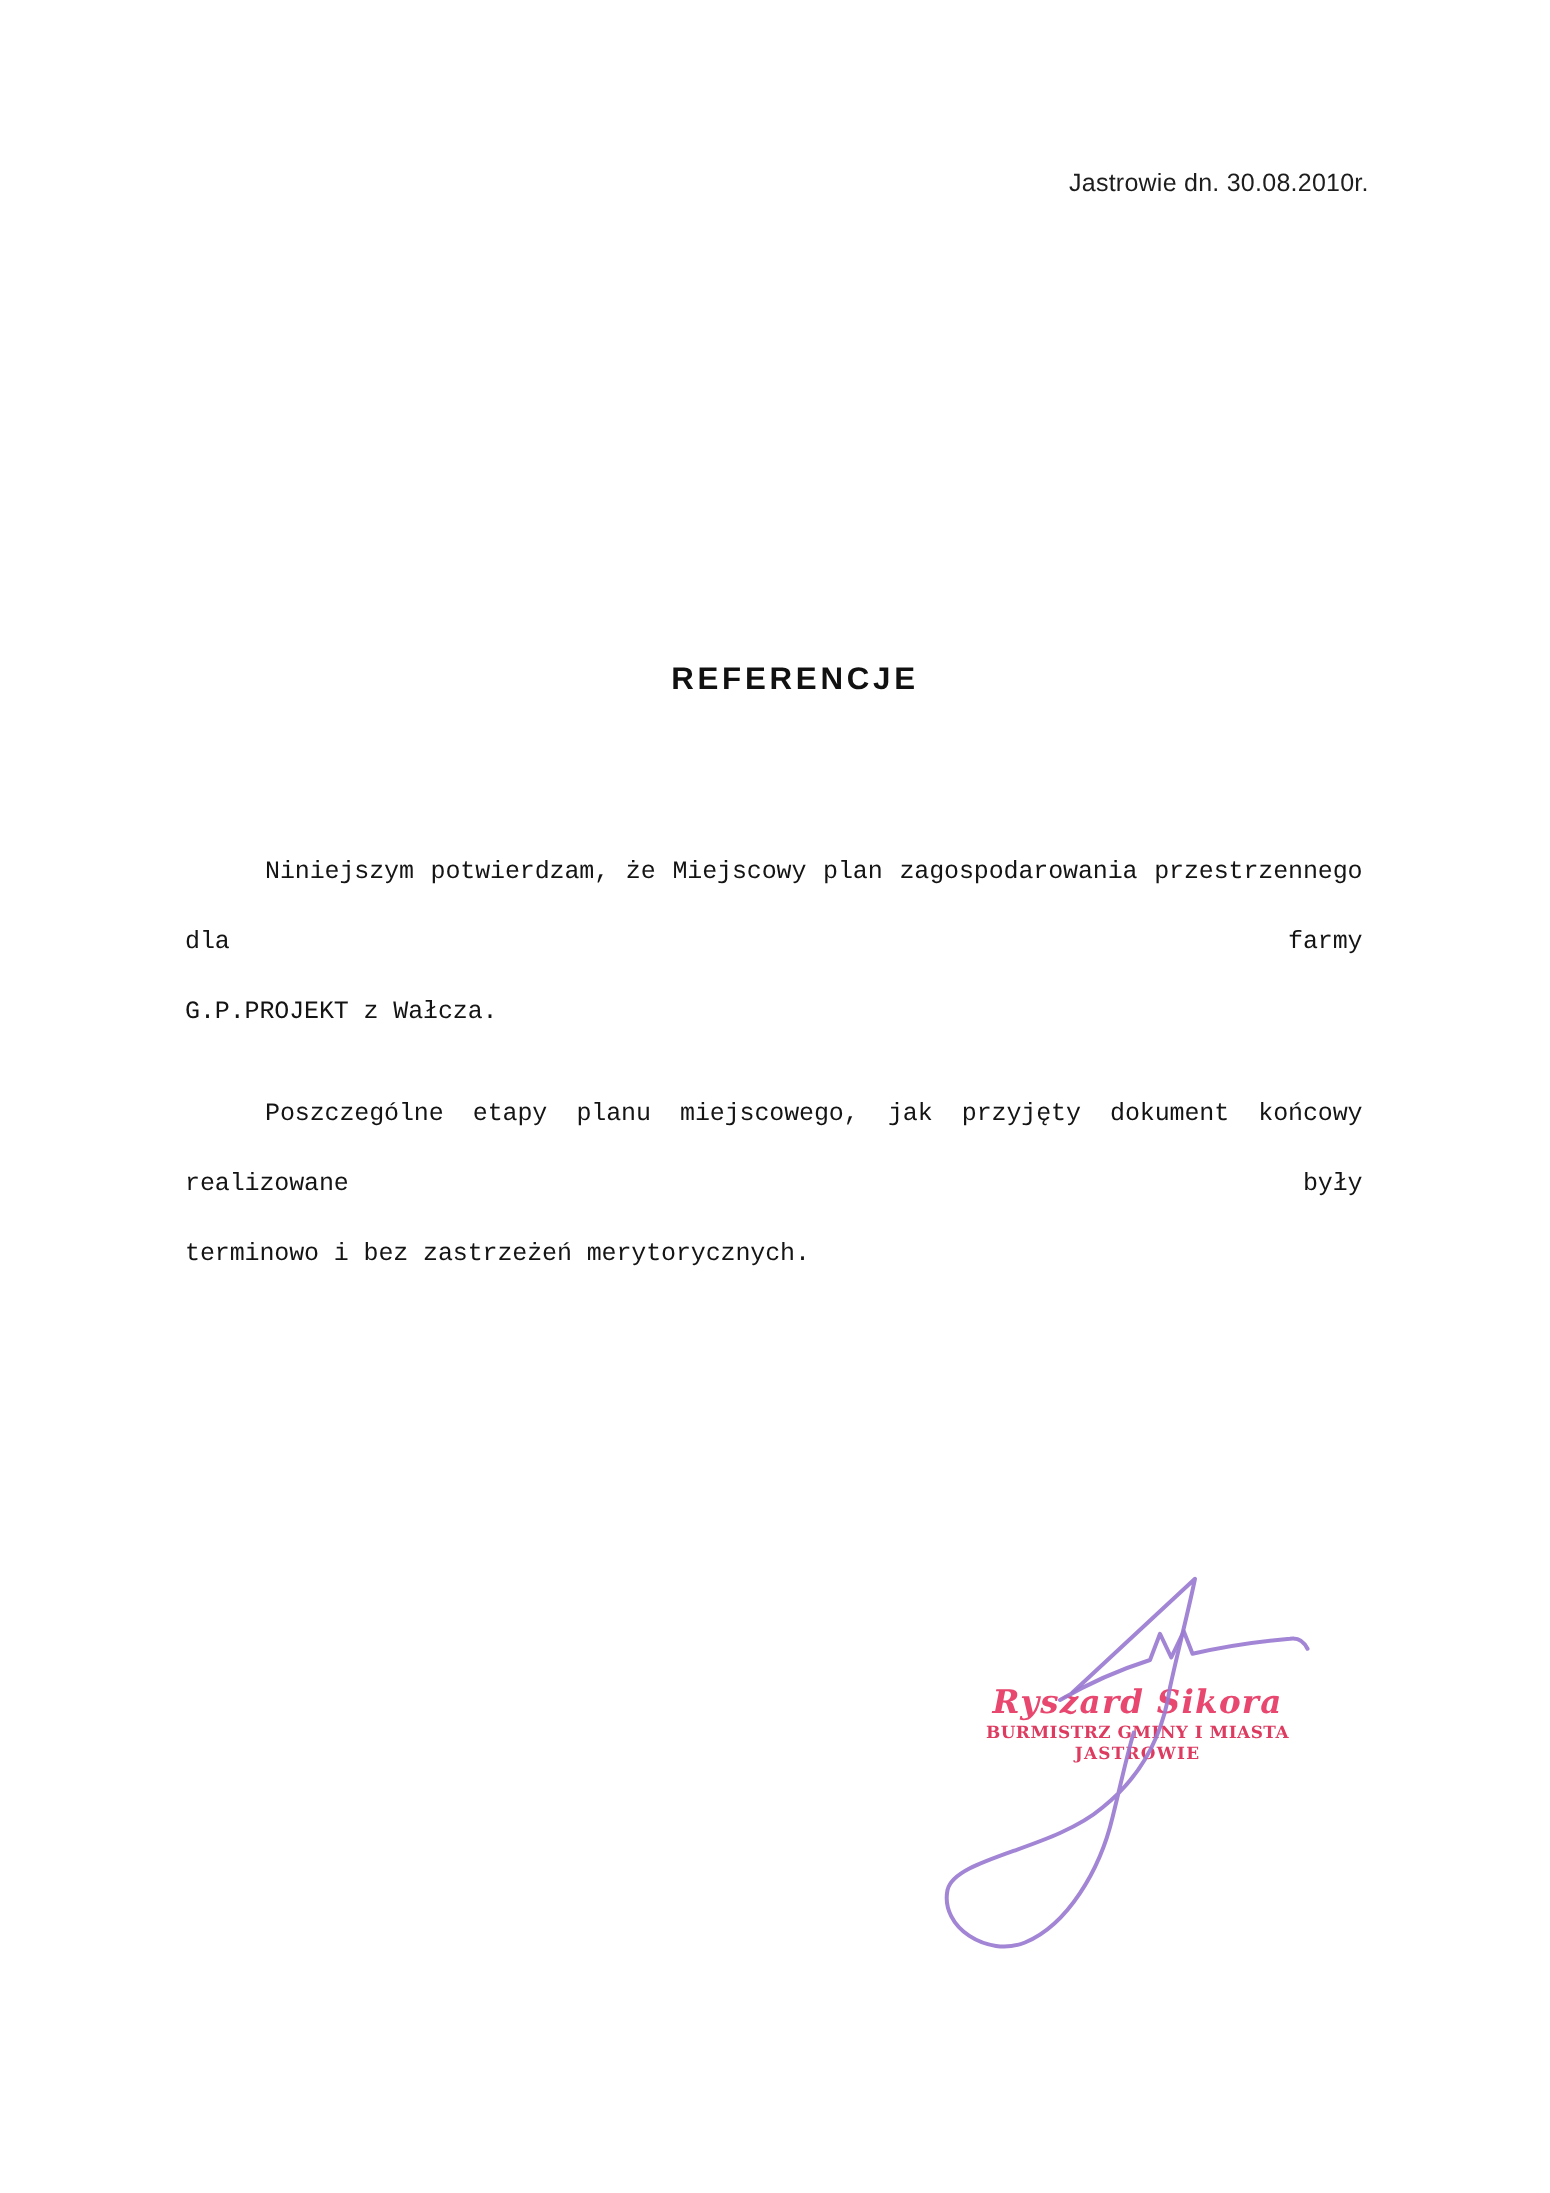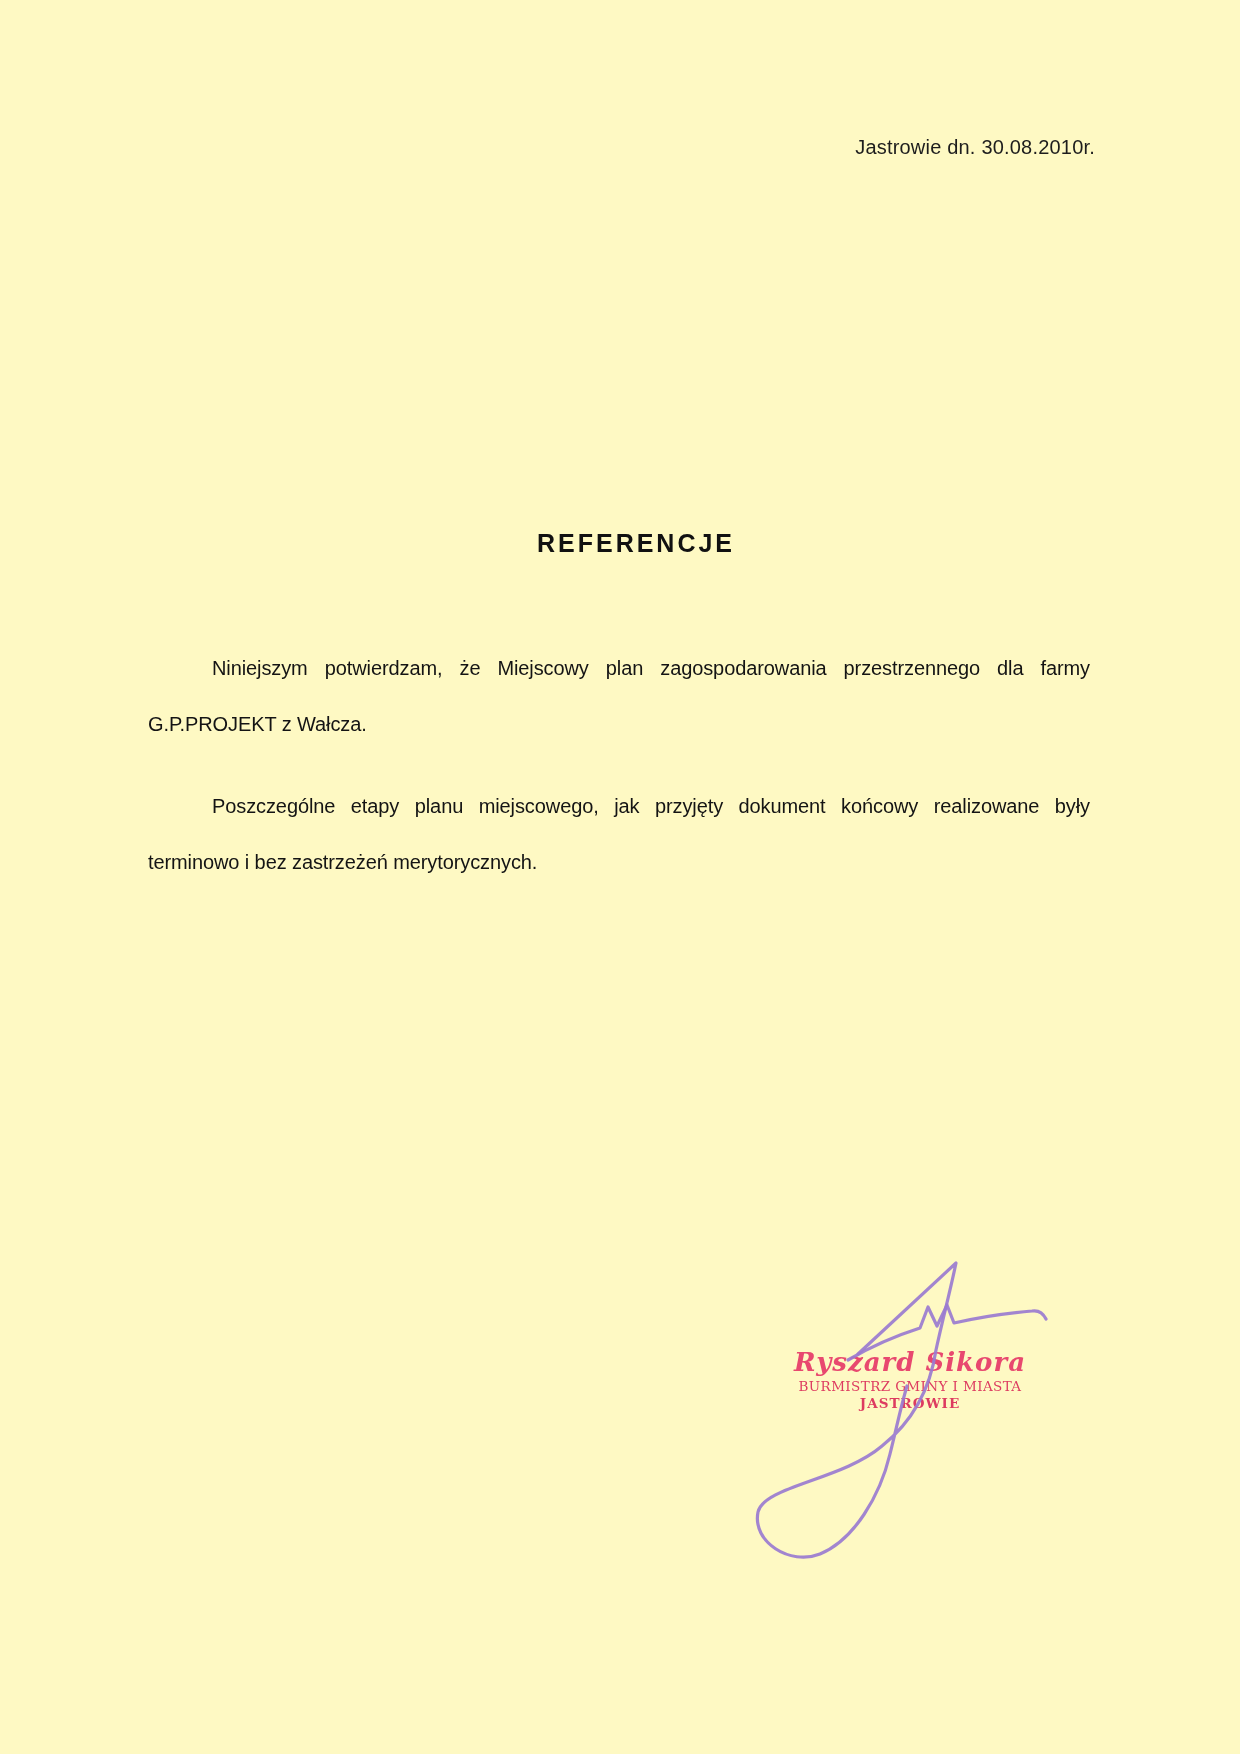--- a/index.html
+++ b/index.html
@@ -1,20 +1,20 @@
 <!DOCTYPE html>
 <html><head>
 <meta charset="utf-8">
 <style>
   html,body{margin:0;padding:0;background:#e9e9e9;}
   .page{
     position:relative;
     width:1240px;height:1754px;
     margin:0 auto;
-    background:#fef9c3;
+    background:#ffffff;
     font-family:"Liberation Sans",sans-serif;
     color:#161616;
     overflow:hidden;
   }
   .date-line{
     position:absolute;
     top:136px;right:145px;
     font-size:20px;
     letter-spacing:.2px;
     color:#1d1d1d;
@@ -24,25 +24,26 @@
     position:absolute;
     top:529px;left:16px;width:100%;
     text-align:center;
     font-size:25px;
     font-weight:700;
     letter-spacing:3px;
     color:#111;
   }
   .body-text{
     position:absolute;
-    top:640px;left:148px;width:942px;
+    top:670px;left:148px;width:942px;
     font-size:20px;
     line-height:56px;
     letter-spacing:-0.1px;
     color:#141414;
+    font-family:Liberation Mono, monospace;
   }
   .para{margin:0 0 0 0;}
   .para + .para{margin-top:26px;}
   .t-line{
     text-align:justify;
     text-align-last:justify;
   }
   .t-line.first{text-indent:64px;}
   .t-line.last{text-align-last:left;}
   .stamp{
@@ -56,21 +57,21 @@
   .stamp-name{
     font-size:26px;
     font-weight:700;
     font-style:italic;
     letter-spacing:1px;
     white-space:nowrap;
   }
   .stamp-office{
     margin-top:2px;
     font-size:13.5px;
-    font-weight:400;
+    font-weight:700;
     letter-spacing:.4px;
     white-space:nowrap;
   }
   .stamp-town{
     margin-top:3px;
     font-size:13.5px;
     font-weight:700;
     letter-spacing:1px;
   }
   .signature-svg{

